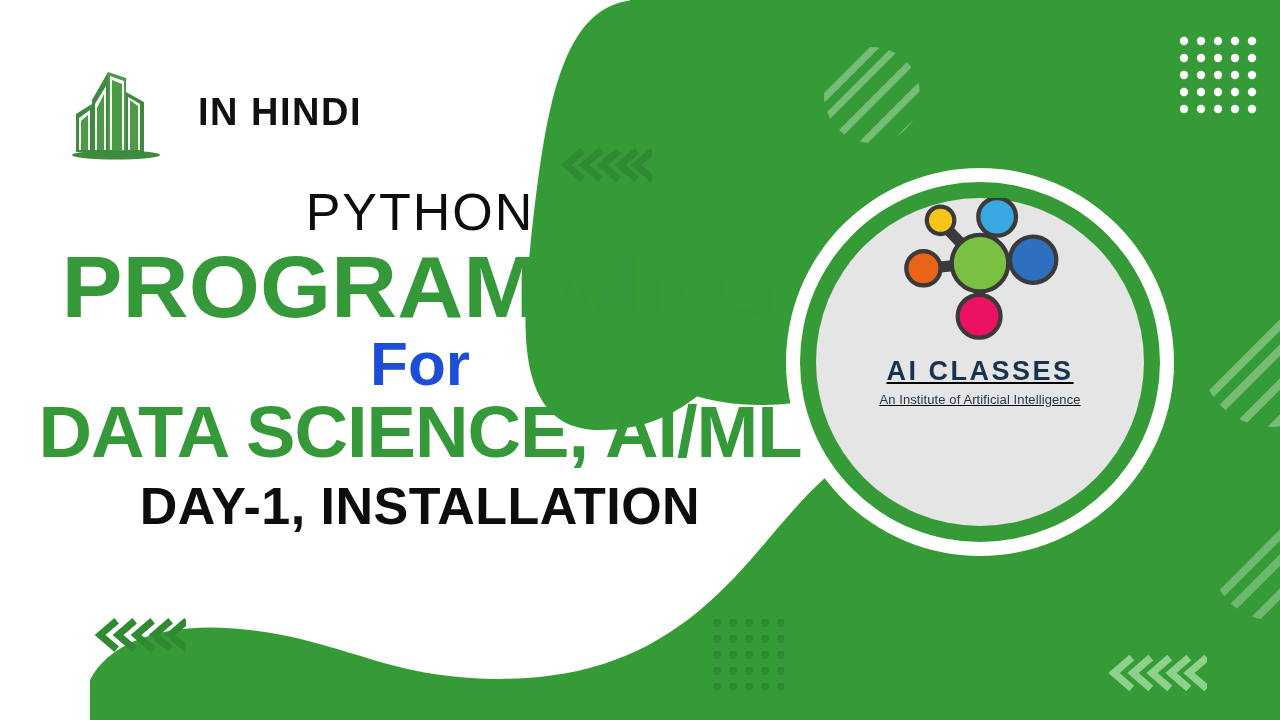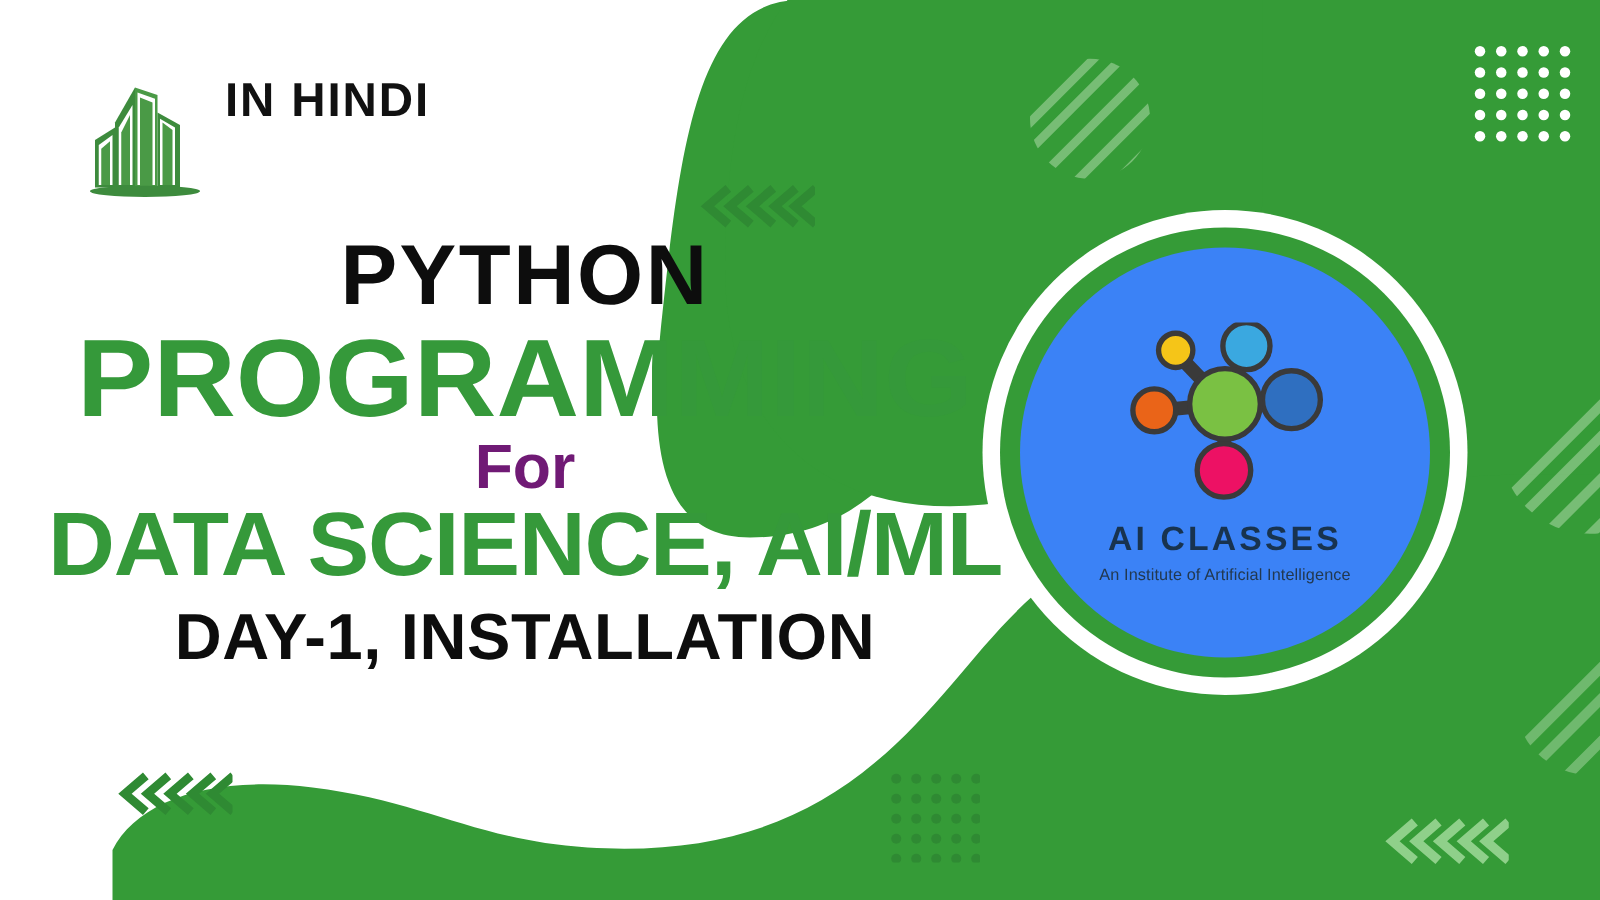--- a/index.html
+++ b/index.html
@@ -23,63 +23,64 @@
     width: 1280px;
     height: 720px;
   }
 
   
   .brand-row {
     position: absolute;
     left: 70px;
     top: 62px;
     display: flex;
-    gap: 18px;
+    align-items: center;
+    gap: 36px;
     height: 100px;
   }
   .brand-mark { width: 92px; height: 96px; display: block; }
   .brand-text {
     font-size: 38px;
     font-weight: 700;
     letter-spacing: 1.5px;
     color: #111111;
     font-family: "Liberation Sans", sans-serif;
     line-height: 1;
   }
 
   .headline-block {
     position: absolute;
     left: 0;
     top: 186px;
     width: 840px;
     text-align: center;
   }
   .line-python {
-    font-size: 68px;
-    font-weight: 700;
+    font-size: 52px;
+    font-weight: 400;
     letter-spacing: 2px;
     color: #0d0d0d;
     line-height: 1.02;
     margin: 0 0 4px 0;
     font-family: "Liberation Sans", sans-serif;
   }
   .line-programming {
     font-size: 88px;
     font-weight: 700;
     letter-spacing: 0px;
     color: #35993a;
     line-height: 1.0;
     margin: 0;
     font-family: "Liberation Sans", sans-serif;
     transform: scaleX(1.04);
   }
   .line-for {
-    font-size: 50px;
-    font-weight: 700;
-    color: #701a75;
+    font-size: 62px;
+    font-weight: 700;
+    color: #1d4ed8;
     line-height: 1.05;
     margin: 0;
     font-family: "Liberation Sans", sans-serif;
   }
   .line-ds {
     font-size: 72px;
     font-weight: 700;
     color: #35993a;
     line-height: 1.0;
     margin: 0;
@@ -121,25 +122,25 @@
     border-radius: 50%;
     background: #359b37;
   }
   .logo-face {
     position: absolute;
     left: 30px;
     top: 30px;
     width: 328px;
     height: 328px;
     border-radius: 50%;
-    background: #3b82f6;
+    background: #e5e5e5;
     display: flex;
     flex-direction: column;
     align-items: center;
-    justify-content: center;
+    text-decoration: underline;
   }
   .logo-graphic { width: 180px; height: 150px; display: block; }
   .logo-title {
     margin-top: 8px;
     font-size: 27px;
     font-weight: 700;
     letter-spacing: 2.5px;
     color: #18334f;
     font-family: "Liberation Sans", sans-serif;
   }

